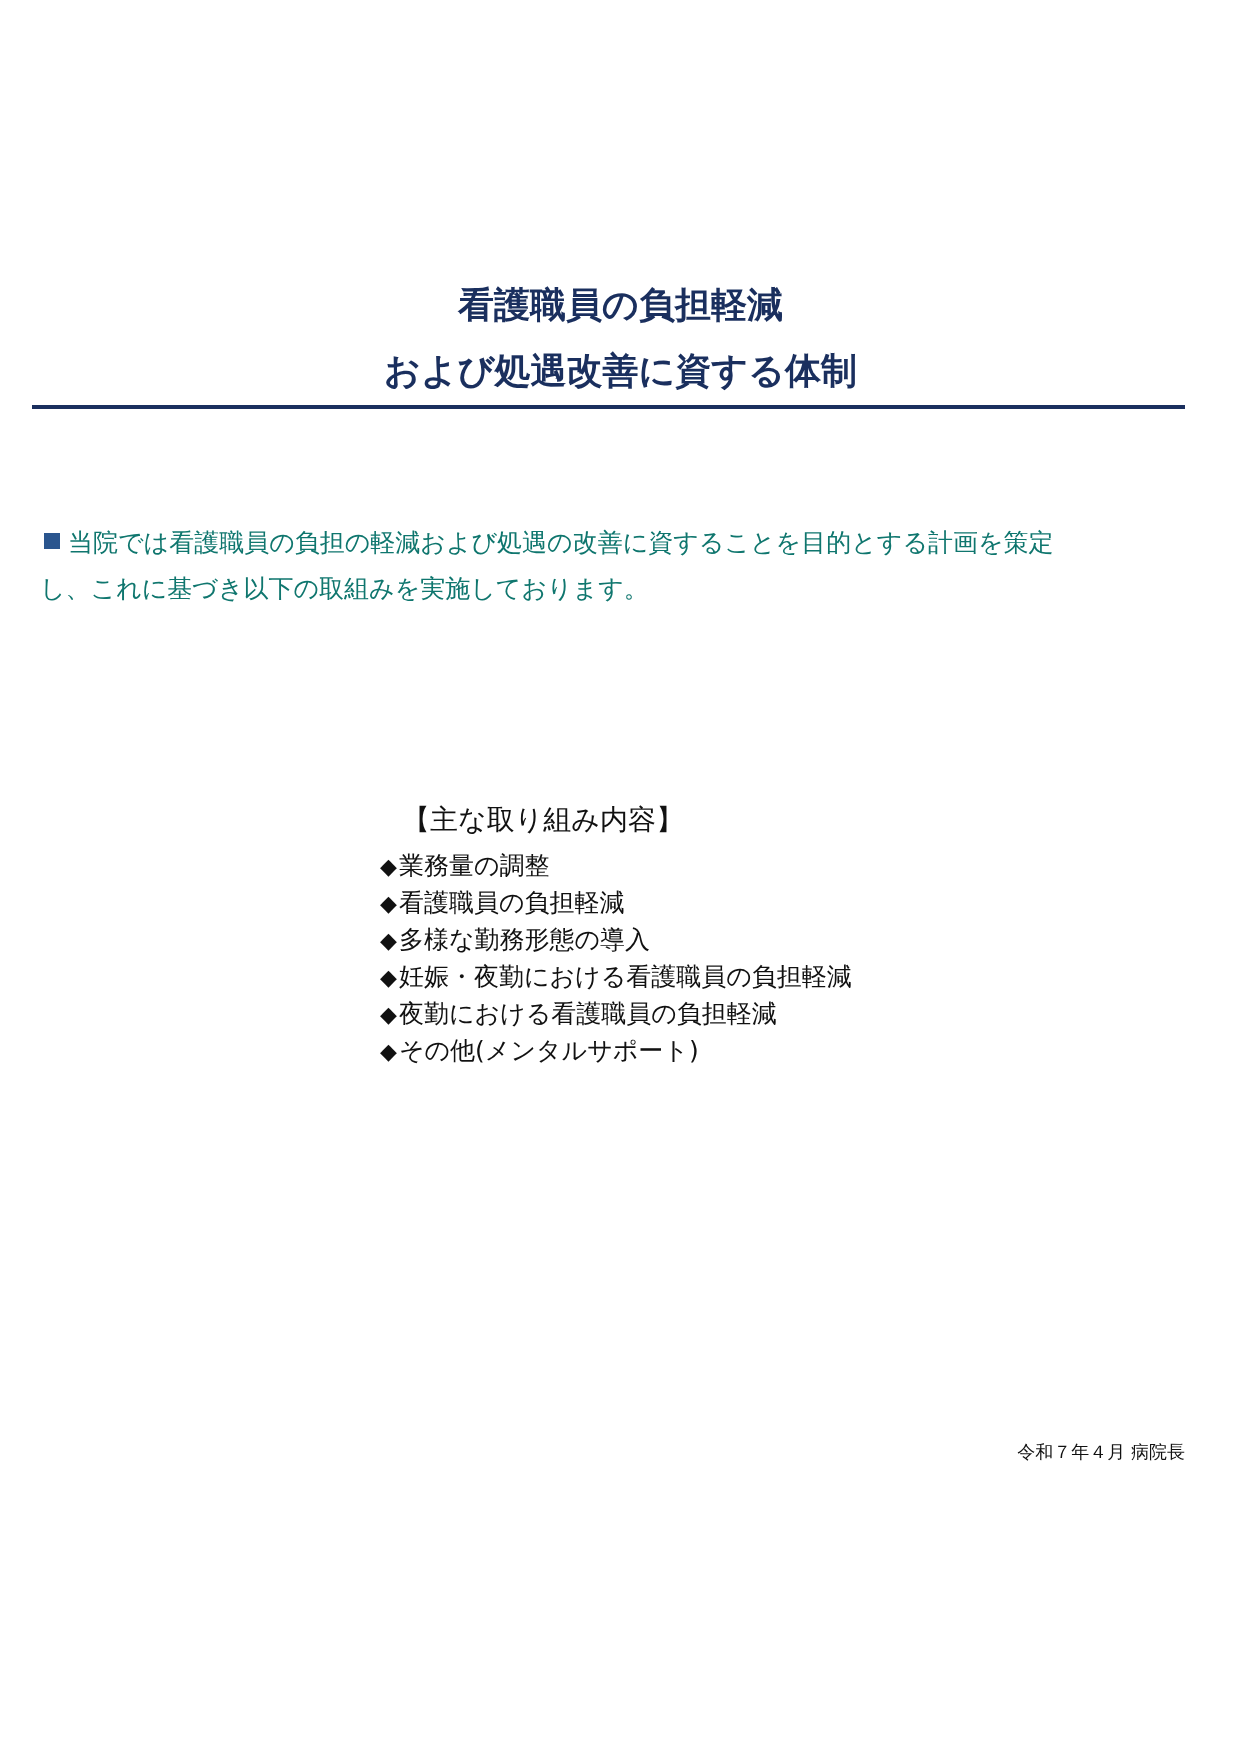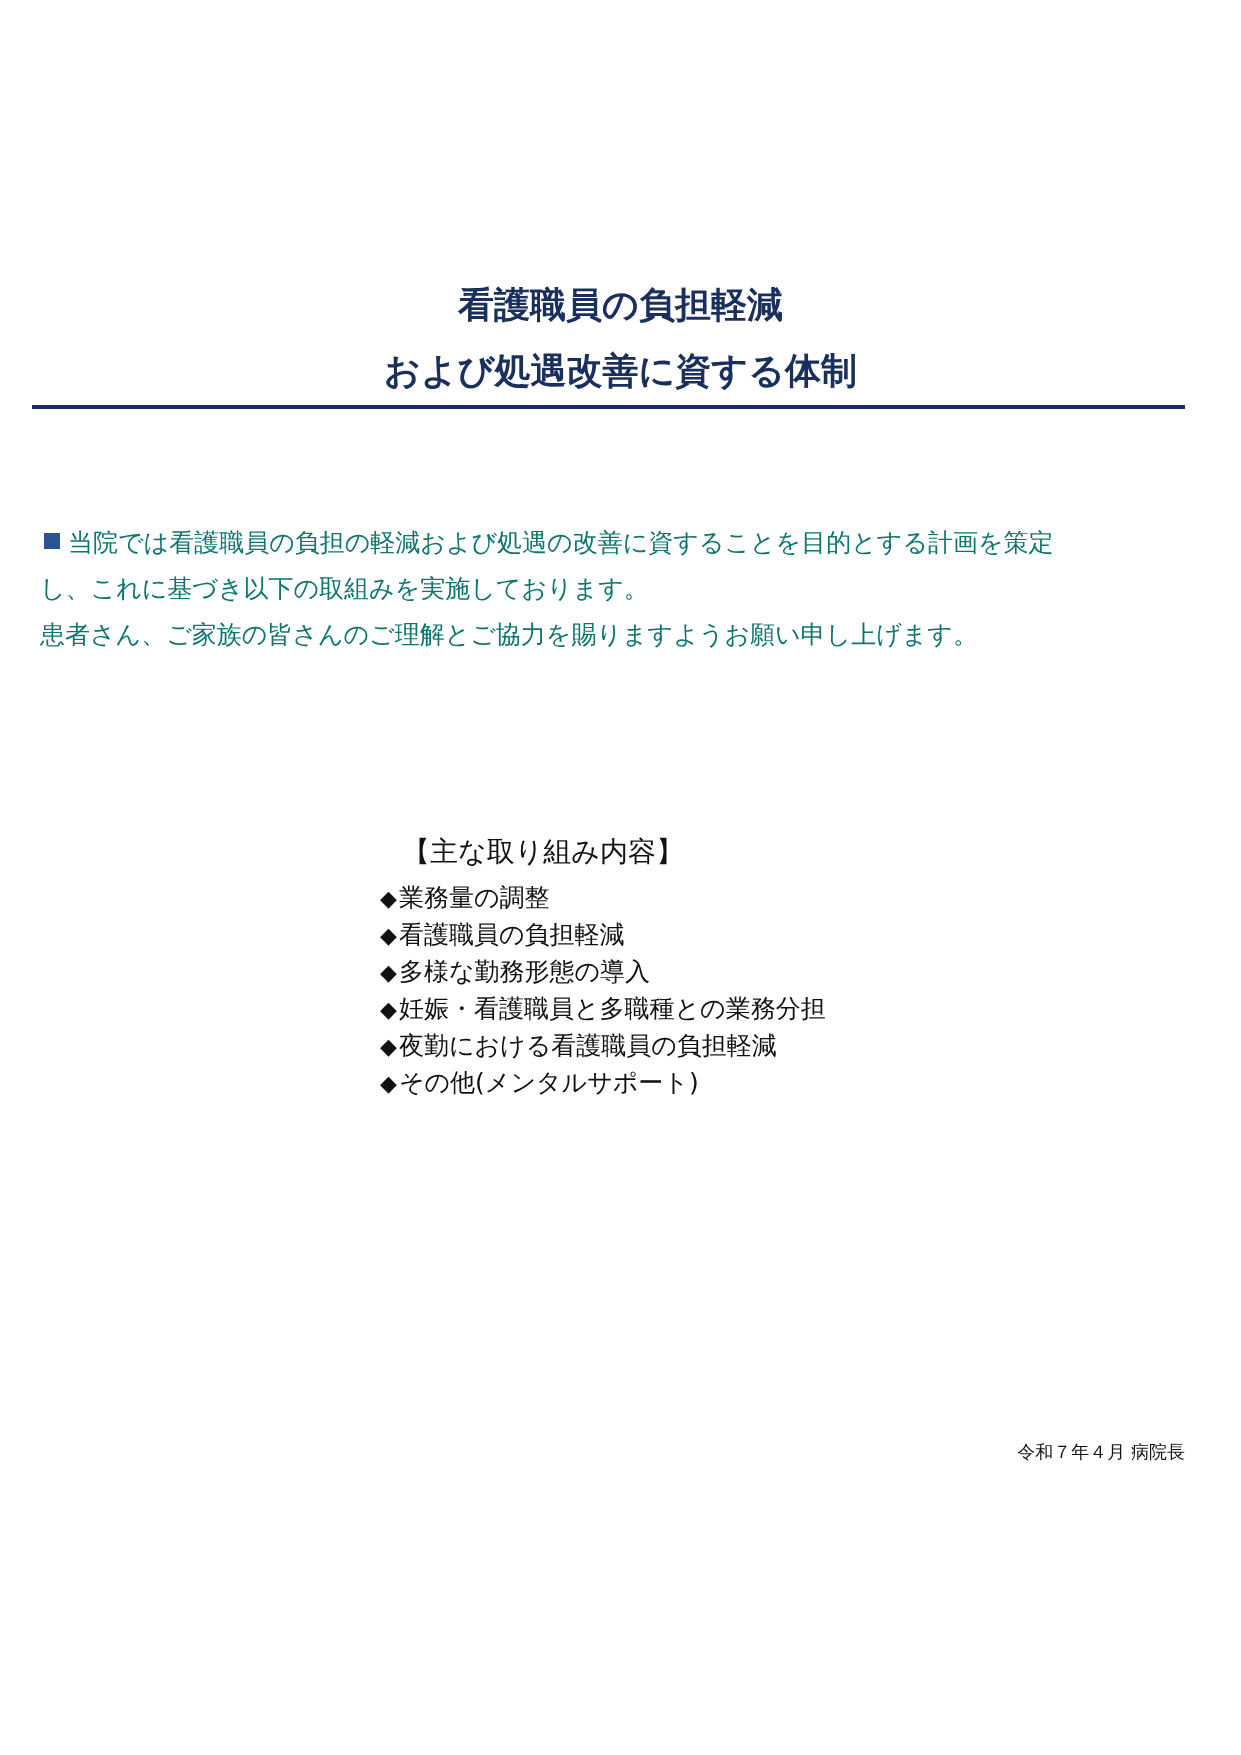--- a/index.html
+++ b/index.html
@@ -60,21 +60,20 @@
       position: absolute;
       left: 380px;
       top: 800px;
       width: 560px;
     }
     .measures-heading {
       font-size: 28px;
       line-height: 40px;
       margin-left: 22px;
       margin-bottom: 8px;
-      margin-top: 32px;
     }
     .measure-item {
       font-size: 25px;
       line-height: 36px;
       white-space: nowrap;
     }
     .measure-item .diamond {
       display: inline-block;
       font-size: 22px;
       margin-right: 2px;
@@ -94,26 +93,25 @@
 <div class="title-block">
   <div class="title-line">看護職員の負担軽減</div>
   <div class="title-line">および処遇改善に資する体制</div>
 </div>
 
 <div class="title-rule"></div>
 
 <div class="intro">
   <div><span class="square"></span><span>当院では看護職員の負担の軽減および処遇の改善に資することを目的とする計画を策定</span></div>
   <div>し、これに基づき以下の取組みを実施しております。</div>
-  <div>患者さん、ご家族の皆さんのご理解とご協力を賜りますようお願い申し上げます。</div>
 </div>
 
 <div class="measures">
   <div class="measures-heading">【主な取り組み内容】</div>
   <div class="measure-item"><span class="diamond">◆</span><span>業務量の調整</span></div>
   <div class="measure-item"><span class="diamond">◆</span><span>看護職員の負担軽減</span></div>
   <div class="measure-item"><span class="diamond">◆</span><span>多様な勤務形態の導入</span></div>
-  <div class="measure-item"><span class="diamond">◆</span><span>妊娠・看護職員と多職種との業務分担</span></div>
+  <div class="measure-item"><span class="diamond">◆</span><span>妊娠・夜勤における看護職員の負担軽減</span></div>
   <div class="measure-item"><span class="diamond">◆</span><span>夜勤における看護職員の負担軽減</span></div>
   <div class="measure-item"><span class="diamond">◆</span><span>その他(メンタルサポート)</span></div>
 </div>
 
 <div class="signature">令和７年４月 病院長</div>
 
 </body></html>

